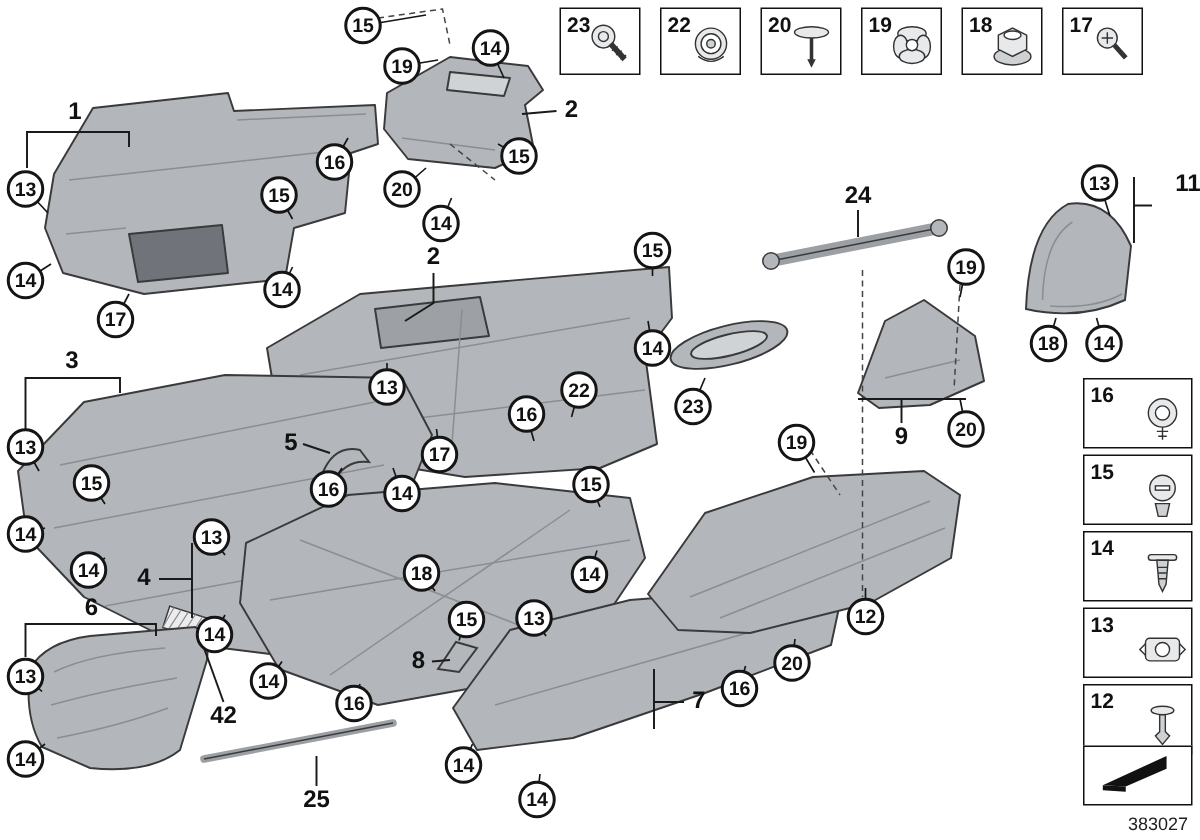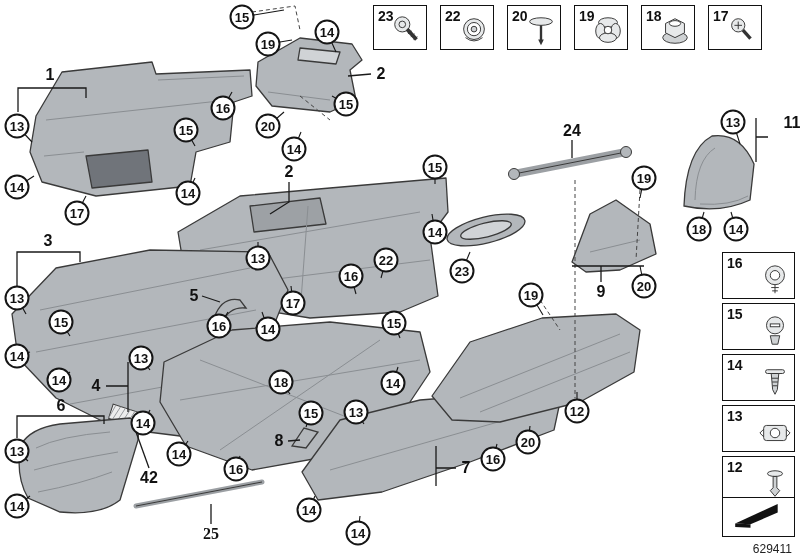--- a/index.html
+++ b/index.html
@@ -250,21 +250,21 @@
       <div class="plain-label" style="left: 48px; top: 241px;">3</div>
       <div class="plain-label" style="left: 96px; top: 386px;">4</div>
       <div class="plain-label" style="left: 194px; top: 296px;">5</div>
       <div class="plain-label" style="left: 61px; top: 406px;">6</div>
       <div class="plain-label" style="left: 466px; top: 468px;">7</div>
       <div class="plain-label" style="left: 279px; top: 441px;">8</div>
       <div class="plain-label" style="left: 601px; top: 292px;">9</div>
       <div class="plain-label" style="left: 381px; top: 74px;">2</div>
       <div class="plain-label" style="left: 780px; top: 123px; margin-left: 12px;">11</div>
       <div class="plain-label" style="left: 572px; top: 131px;">24</div>
-      <div class="plain-label" style="left: 211px; top: 534px; font-family: Liberation Serif, serif;">25</div>
+      <div class="plain-label" style="left: 211px; top: 534px;">25</div>
       <div class="plain-label" style="left: 149px; top: 478px;">42</div>
     </div>
 
   <div id="legend-top">
       <div class="legend-box" style="left: 373px; top: 5px; width: 54px; height: 45px;">
         <span class="legend-num">23</span>
         <span class="legend-icon">
           <svg viewBox="0 0 36 36">
             <circle cx="13" cy="11" r="8" fill="#e7e9ea" stroke="#333"></circle>
             <circle cx="13" cy="11" r="3.5" fill="none" stroke="#333"></circle>
@@ -384,14 +384,14 @@
 
   <div class="wedge-box">
     <span>
       <svg viewBox="0 0 72 40">
         <polygon points="8,30 58,7 58,17 26,31" fill="#111"></polygon>
         <polygon points="8,30 26,31 26,35 8,34" fill="#111"></polygon>
       </svg>
     </span>
   </div>
 
-  <div class="diagram-number">629411</div>
+  <div class="diagram-number">383027</div>
 </div>
 
 </body></html>

